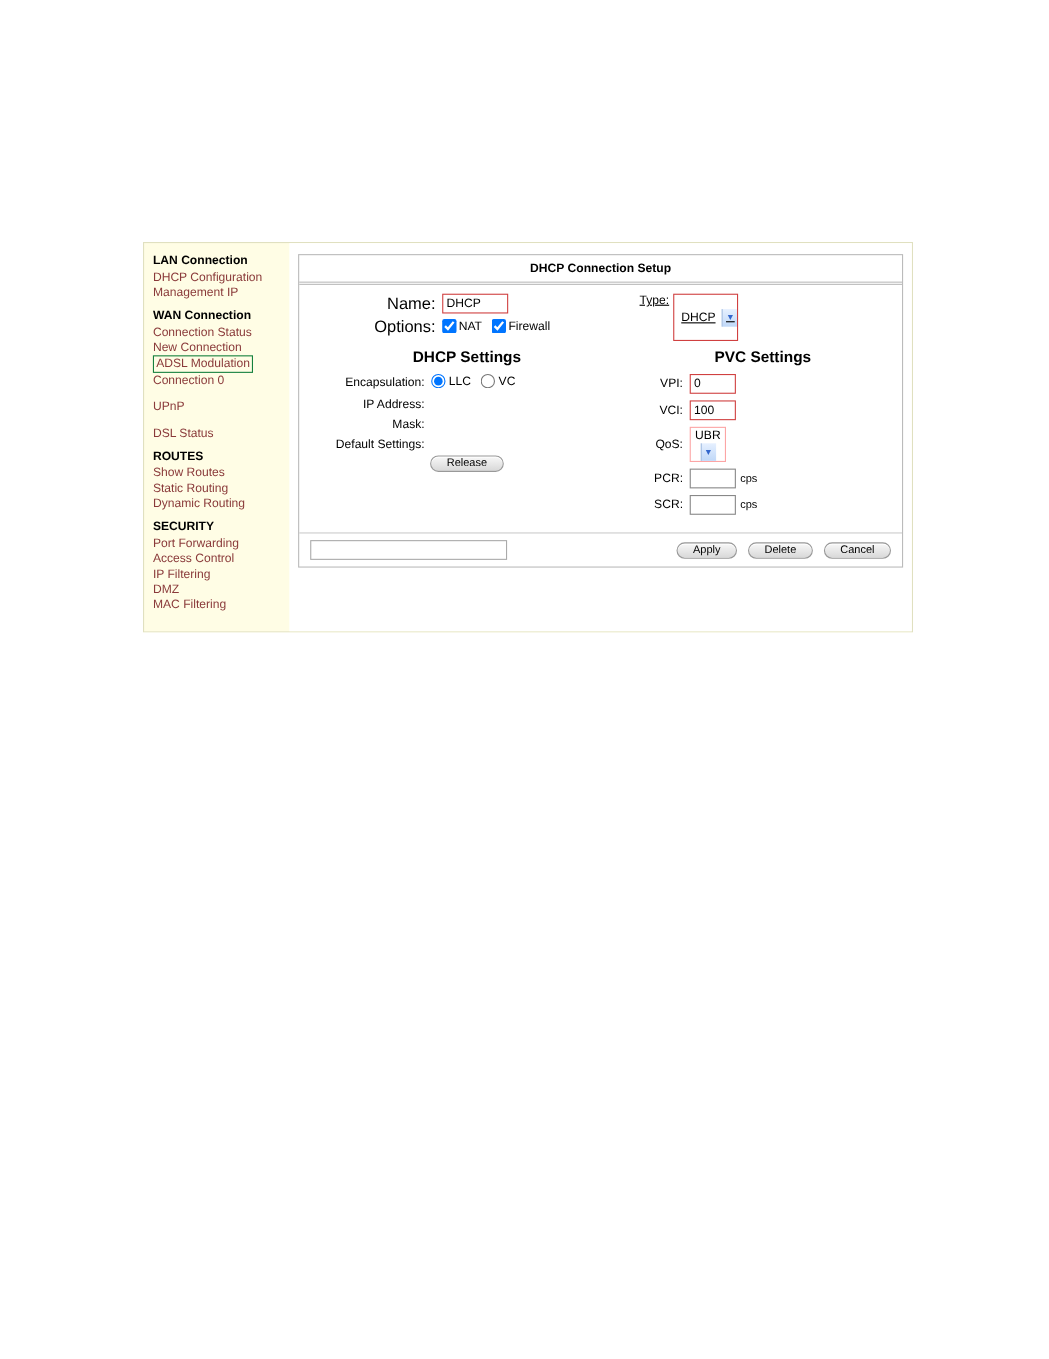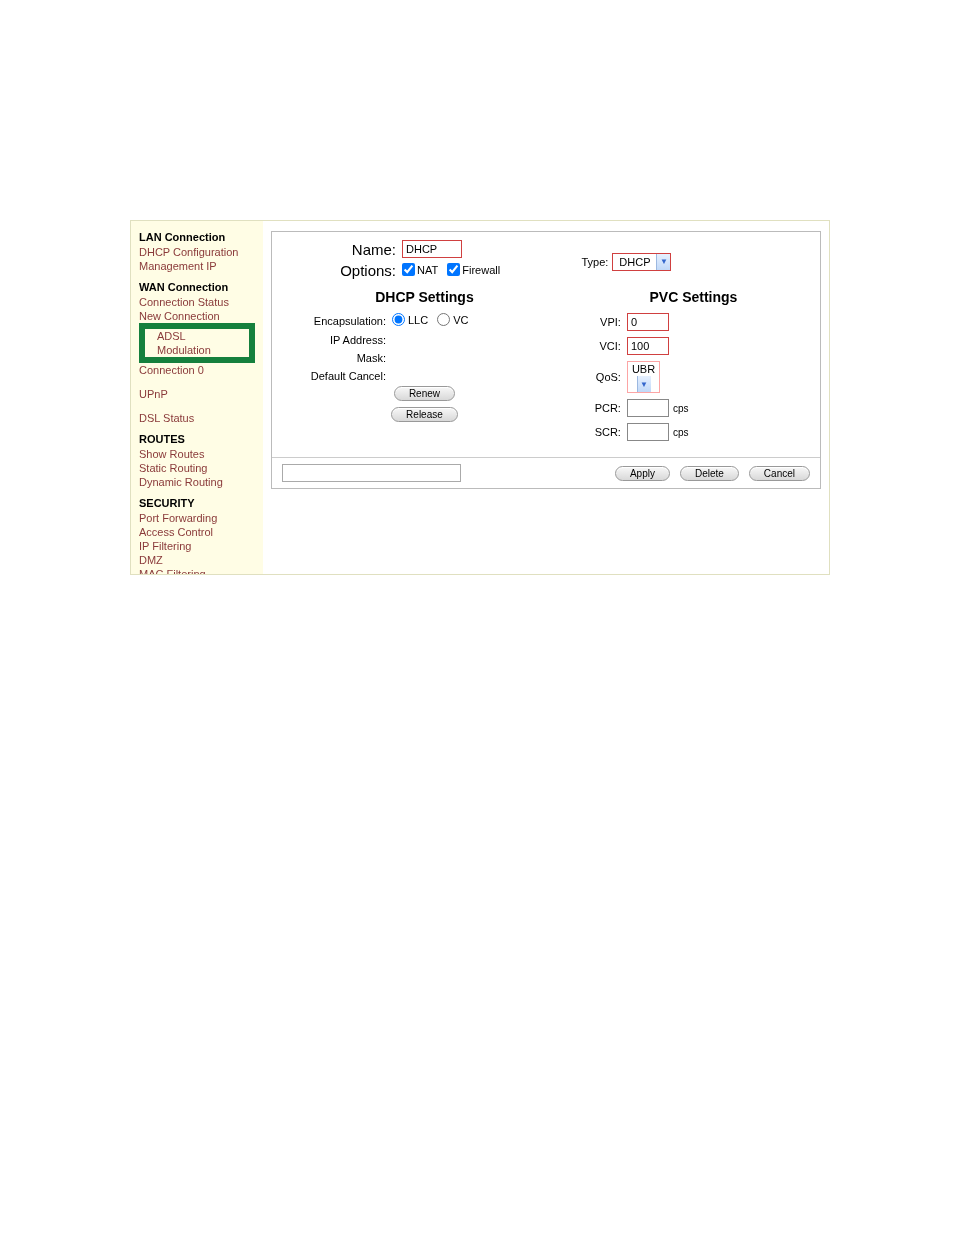--- a/index.html
+++ b/index.html
@@ -3,28 +3,28 @@
   <meta charset="utf-8">
   <style>
     * { box-sizing: border-box; margin: 0; padding: 0; }
     body { background: #fff; font-family: Verdana, Arial, sans-serif; font-size: 11px; }
     .page { width: 954px; margin: 0 auto; padding-top: 220px; }
     .container { display: flex; background: #fffde5; border: 1px solid #e0e0c0; width: 700px; margin-left: 130px; height: 355px; overflow: hidden; }
     .sidebar { width: 132px; padding: 10px 8px; flex-shrink: 0; }
     .sidebar .heading { font-weight: bold; color: #000; font-size: 11px; margin-top: 8px; margin-bottom: 2px; }
     .sidebar .heading:first-child { margin-top: 0; }
     .sidebar a { display: block; color: #8a3a3a; text-decoration: none; font-size: 11px; line-height: 14px; cursor: pointer; }
-    .sidebar a.boxed { border: 6px solid #15803d; padding: 0 12px; display: inline-block; }
+    .sidebar a.boxed { border: 1px solid #15803d; padding: 0 2px; display: inline-block; }
     .content { flex: 1; background: #fff; padding: 10px 8px; }
     .panel { border: 1px solid #bbb; background: #fff; }
     .panel-title { text-align: center; font-weight: bold; font-size: 11px; padding: 6px 0; border-bottom: 3px double #bbb; }
     .panel-body { padding: 8px 10px 6px; }
     .toprow { display: flex; }
     .topleft { flex: 1.1; text-align: center; }
-    .topright { flex: 0.9; display: flex; align-items: center; justify-content: flex-start; padding-left: 20px; }
+    .topright { flex: 0.9; display: flex; justify-content: flex-start; padding-left: 20px; text-decoration: underline; }
     .formrow { display: flex; align-items: center; margin-bottom: 4px; }
     .formrow .lbl { width: 120px; text-align: right; padding-right: 6px; font-size: 15px; }
     .formrow .val { text-align: left; }
     input[type=text].name-input { width: 60px; height: 18px; border: 1px solid #d04040; font-size: 11px; padding: 0 3px; }
     input[type=text].tiny { width: 42px; height: 18px; border: 1px solid #888; font-size: 11px; padding: 0 3px; }
     input[type=text].tiny.redbox { border: 1px solid #d04040; }
     .chk { display: inline-flex; align-items: flex-end; margin-right: 6px; }
     .chk input { margin-right: 2px; }
     .type-sel { border: 1px solid #d04040; display: inline-flex; align-items: center; }
     .type-sel .txt { padding: 1px 6px; font-size: 11px; }
@@ -51,20 +51,21 @@
     .radio input { margin-right: 3px; }
   </style>
 </head>
 <body>
 
 <div class="page">
   <div class="container">
     <nav class="sidebar" id="sidebar"><div class="heading">LAN Connection</div><a>DHCP Configuration</a><a>Management IP</a><div class="heading">WAN Connection</div><a>Connection Status</a><a>New Connection</a><a class="boxed">ADSL Modulation</a><a>Connection 0</a><div style="height: 10px;"></div><a>UPnP</a><div style="height: 10px;"></div><a>DSL Status</a><div class="heading">ROUTES</div><a>Show Routes</a><a>Static Routing</a><a>Dynamic Routing</a><div class="heading">SECURITY</div><a>Port Forwarding</a><a>Access Control</a><a>IP Filtering</a><a>DMZ</a><a>MAC Filtering</a></nav>
     <div class="content">
       <div class="panel">
+        <div class="panel-title">DHCP Connection Setup</div>
         <div class="panel-body">
           <div class="toprow">
             <div class="topleft">
               <div class="formrow">
                 <div class="lbl">Name:</div>
                 <div class="val"><input type="text" class="name-input" value="DHCP" style=""></div>
               </div>
               <div class="formrow">
                 <div class="lbl">Options:</div>
                 <div class="val">
@@ -100,25 +101,24 @@
                     </span>
                   <span class="radio">
                       <input type="radio" name="encap" style="">
                       <span>VC</span>
                     </span>
                 </div>
                 <div class="rlbl">IP Address:</div>
                   <div class="rval"></div>
                 <div class="rlbl">Mask:</div>
                   <div class="rval"></div>
-                <div class="rlbl">Default Cancel:</div>
+                <div class="rlbl">Default Settings:</div>
                   <div class="rval"></div>
               </div>
               <div class="btncol">
-                <div><span class="btn">Renew</span></div>
                 <div><span class="btn">Release</span></div>
               </div>
             </div>
 
             <div class="section right">
               <div class="section-title">PVC Settings</div>
               <div class="rowgrid" style="grid-template-columns:50px auto;">
                 <div class="rlbl">VPI:</div>
                 <div class="rval"><input type="text" class="tiny redbox" value="0" style=""></div>
                 <div class="rlbl">VCI:</div>

